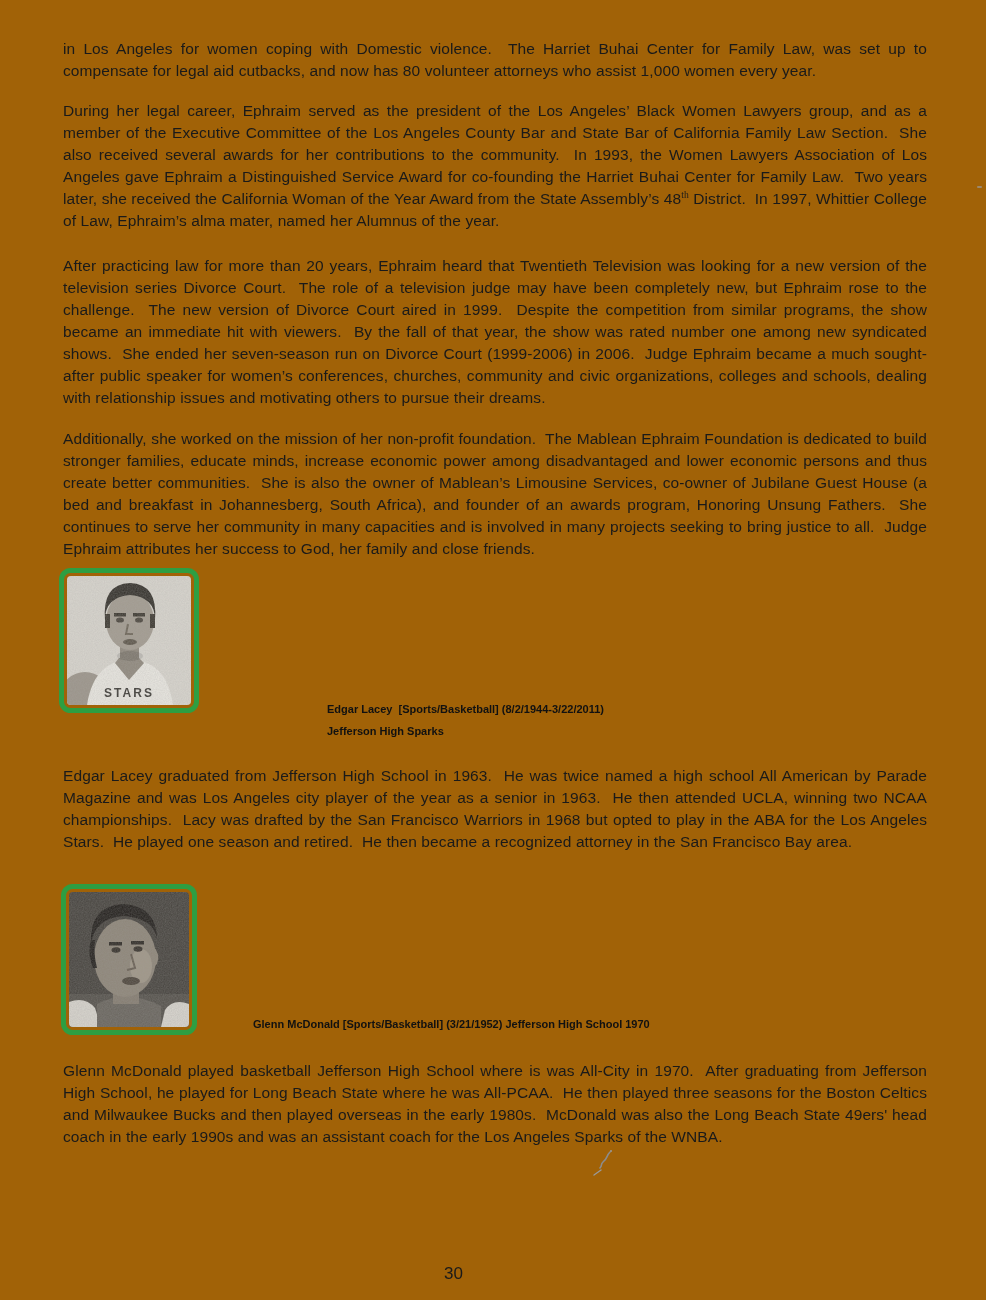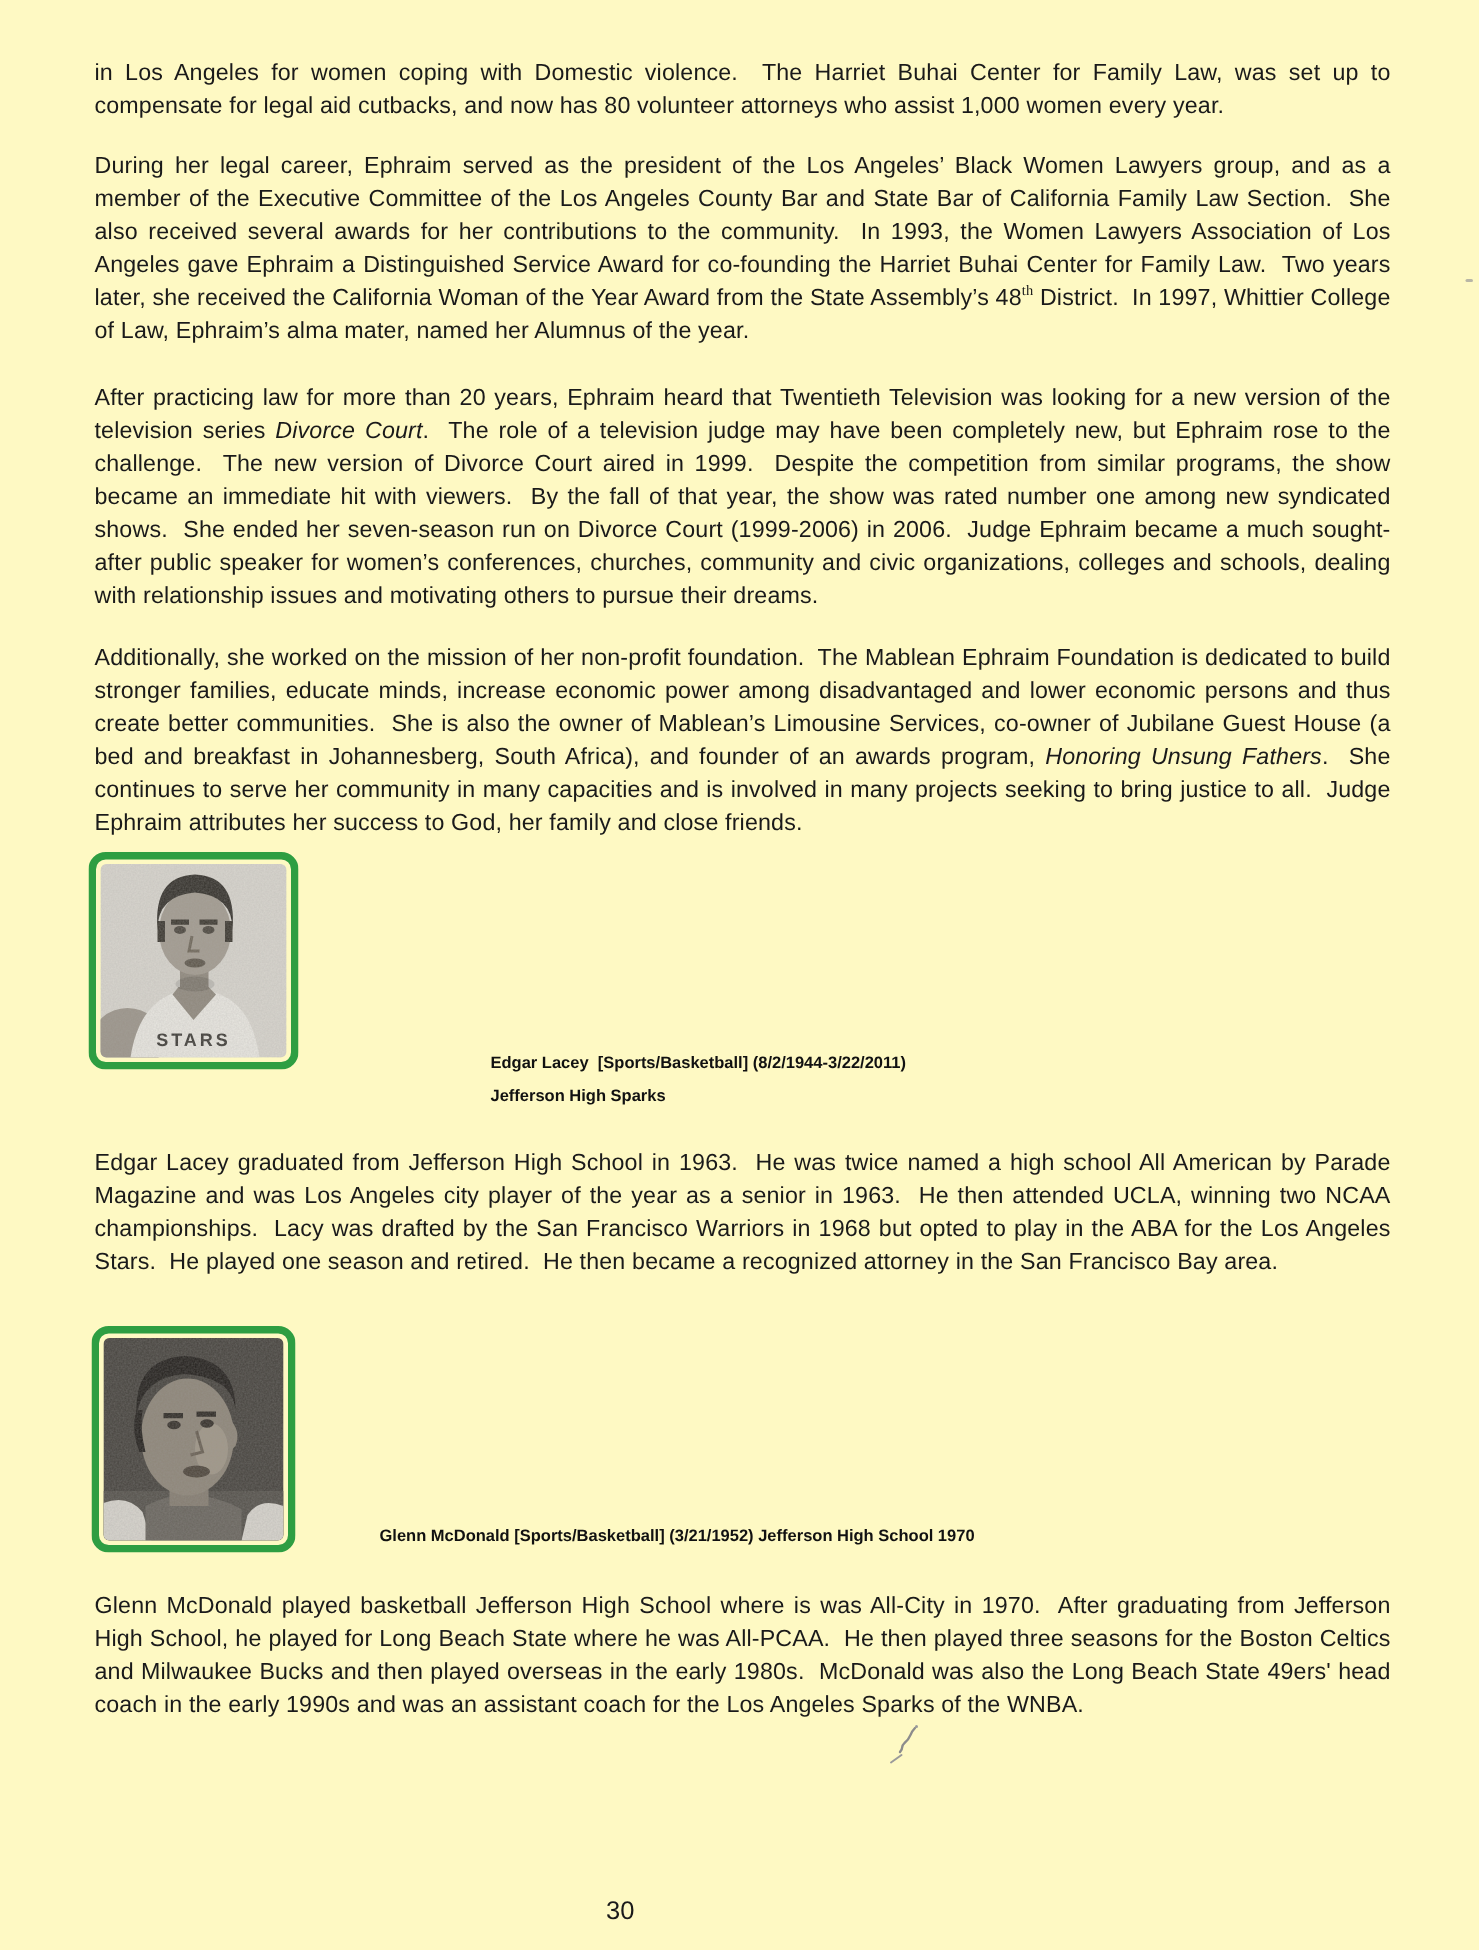--- a/index.html
+++ b/index.html
@@ -1,53 +1,54 @@
 <!DOCTYPE html>
 <html><head>
 <meta charset="utf-8">
 <style>
   html,body{margin:0;padding:0;background:#f2f2f2;}
   .page{
     position:relative;
     width:986px;height:1300px;
-    background:#fef9c3;
+    background:#a16207;
     font-family:"Liberation Sans", sans-serif;
     color:#161616;
     overflow:hidden;
     margin:0 auto;
   }
   .para{
     position:absolute;
     left:63px;width:864px;
     margin:0;
     font-size:15.5px;
     line-height:22px;
     text-align:justify;
     white-space:pre-wrap;
     color:#1a1a1a;
     letter-spacing:0.1px;
   }
-  .it{font-style:italic;margin-top:27px;}
+  .it{margin-top:27px;}
   .sup{font-size:0.62em;vertical-align:super;line-height:0;font-family:Liberation Serif, serif;}
   .caption{
     position:absolute;
     margin:0;
     font-size:11px;
     font-weight:bold;
     color:#111111;
     white-space:pre-wrap;
     line-height:22px;
   }
   .photo{position:absolute;text-align:right;}
   .page-number{
     position:absolute;
     left:0;top:1264px;width:827px;
     text-align:center;
     font-size:17px;
     color:#1a1a1a;
+    padding-left:40px;
   }
   .squiggle{position:absolute;left:588px;top:1148px;}
   .scan-dot{
     position:absolute;left:977px;top:186px;
     width:5px;height:2px;background:#9a9a9a;border-radius:1px;opacity:.7;
   }
 </style>
 </head>
 <body>
 

